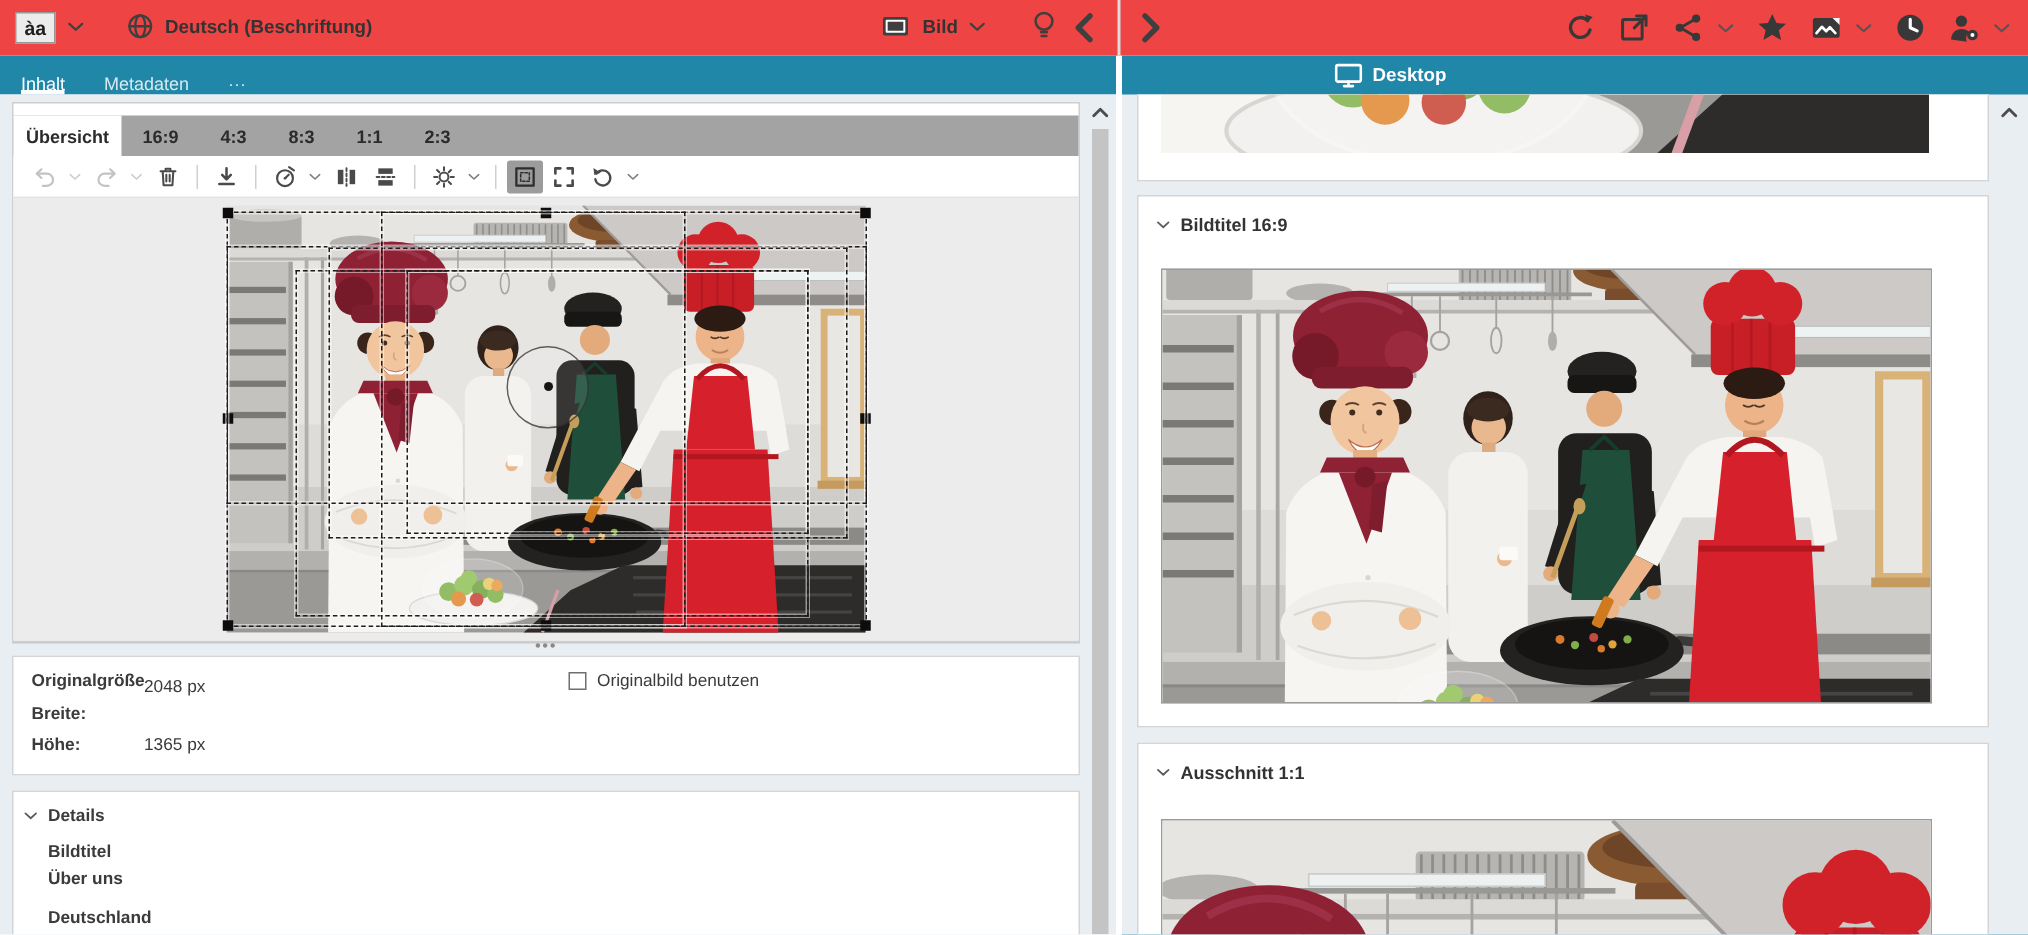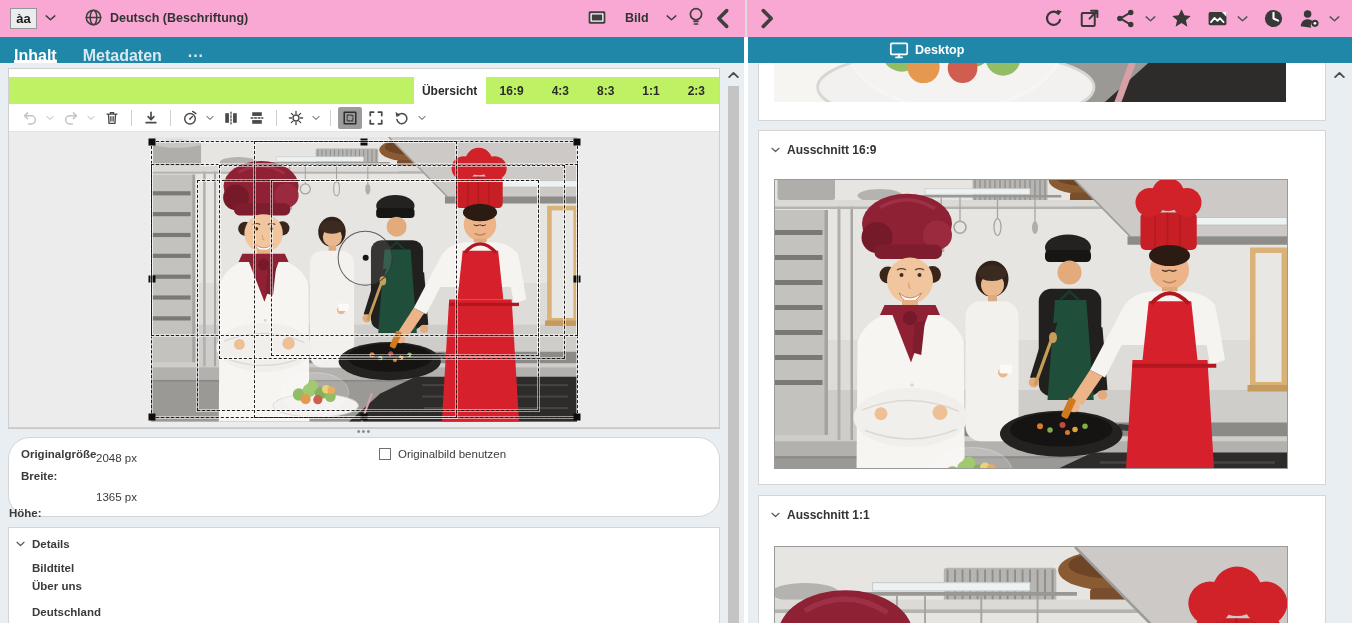--- a/index.html
+++ b/index.html
@@ -1,65 +1,65 @@
 <!DOCTYPE html>
 <html><head>
 <meta charset="utf-8">
 <style>
   * { margin:0; padding:0; box-sizing:border-box; }
   html,body { width:1352px; height:623px; overflow:hidden; background:#fff;
     font-family:"Liberation Sans","DejaVu Sans",sans-serif; color:#3b3b3b; }
   #app { position:relative; width:1352px; height:623px; background:#fff; }
 
   
-  .topbar { position:absolute; top:0; left:0; right:0; height:37px; background:#f9a8d4; z-index:5; }
+  .topbar { position:absolute; top:0; left:0; right:0; height:37px; background:#ef4444; z-index:5; }
   .topbar .icn { display:inline-flex; align-items:center; justify-content:center; color:#3f3f3f; }
   .logo-box { position:absolute; left:10px; top:8px; width:27px; height:21px; background:#ececec;
     border:1px solid #979797; display:flex; align-items:center; justify-content:center;
     font-weight:bold; font-size:13px; color:#1c1c1c; }
   .logo-caret { position:absolute; left:45px; top:14px; width:11px; height:8px; color:#555; }
   .globe { position:absolute; left:84px; top:8px; width:19px; height:19px; }
   .lang { position:absolute; left:110px; top:11px; font-size:12.5px; font-weight:bold; color:#333; }
-  .bild-group { position:absolute; left:586px; top:8px; display:flex; align-items:center; gap:17px; }
+  .bild-group { position:absolute; left:586px; top:8px; display:flex; align-items:center; gap:7px; }
   .bild-icn { width:22px; height:19px; color:#4a4a4a; }
   .bild-label { font-size:12.5px; font-weight:bold; color:#333; }
   .bild-caret { width:11px; height:8px; color:#555; }
   .bulb { position:absolute; left:686px; top:6px; width:20px; height:24px; }
   .chev-back { position:absolute; left:715px; top:8px; width:15px; height:21px; color:#3a3a3a; }
   .topbar-divider { position:absolute; left:745px; top:0; width:2px; height:37px; background:#dcdcdc; }
   .chev-fwd { position:absolute; left:760px; top:8px; width:15px; height:21px; color:#3a3a3a; }
   #top-right-icons { position:absolute; right:12px; top:5px; height:27px; display:flex; align-items:center; gap:15px; }
   #top-right-icons .ri { width:21px; height:21px; color:#383838; display:inline-flex; }
   #top-right-icons .ri-caret { width:11px; height:8px; color:#555; margin-left:-6px; display:inline-flex; }
 
   
   .bluebar { position:absolute; top:37px; height:26px; background:#2187a9; }
   .bluebar.left { left:0; width:745px; }
   .bluebar.right { left:748px; right:0; }
   .btabs { display:flex; align-items:stretch; height:100%; padding-left:14px; gap:26px; }
-  .btab { display:flex; align-items:center; font-size:16px; font-weight:bold;
+  .btab { display:flex; align-items:center; font-size:12px; font-weight:normal;
     color:rgba(255,255,255,.82); padding-top:14px; border-bottom:3px solid transparent; cursor:default; }
   .btab.active { color:#fff; border-bottom-color:#fff; }
   .devicebar { position:relative; height:100%; }
   .slider-line { position:absolute; left:19px; top:50%; width:107px; height:2px; background:#fff; margin-top:-1px; }
   .slider-thumb { position:absolute; left:120px; top:50%; width:13px; height:13px; margin-top:-6.5px;
     border-radius:50%; background:#cde4ee; border:2px solid rgba(255,255,255,.55); }
   .dev-monitor { position:absolute; left:141px; top:3px; width:20px; height:20px; color:#fff; }
   .dev-label { position:absolute; left:167px; top:6px; font-size:12.5px; font-weight:bold; color:#fff; }
 
   
   .content { position:absolute; top:63px; bottom:0; background:#e9eef3; overflow:hidden; }
   .content.left { left:0; width:745px; }
   .content.right { left:747px; right:0; }
   .panel-split { position:absolute; left:744px; top:37px; bottom:0; width:4px; background:#fff; z-index:4; }
   .card { position:absolute; background:#fff; border:1px solid #d5d5d5; }
 
   
   #editor-card { left:8px; top:5px; width:712px; height:360px; border-color:#cfcfcf; }
-  #ratio-tabs { position:absolute; left:0; top:8px; right:0; height:27px; background:#bef264; display:flex;justify-content:flex-end; }
+  #ratio-tabs { position:absolute; left:0; top:8px; right:0; height:27px; background:#a3a3a3; display:flex; }
   .rtab { display:flex; align-items:center; padding:0 14px; font-size:12px; font-weight:bold; color:#2b2b2b; cursor:default; }
   .rtab.active { background:#fff; padding:0 0; width:72px; justify-content:center; }
   #toolbar { position:absolute; left:0; top:35px; right:0; height:28px; background:#fff;
     border-bottom:1px solid #e3e3e3; display:flex; align-items:center; padding-left:8px; }
   .tb-btn { width:24px; height:22px; display:flex; align-items:center; justify-content:center;
     color:#4a4a4a; border-radius:2px; margin:0 1px; }
   .tb-btn svg { width:16px; height:16px; }
   .tb-btn.disabled { color:#c3c3c3; }
   .tb-btn.active { background:#9c9c9c; color:#2d2d2d; }
   .tb-caret { width:13px; height:22px; display:flex; align-items:center; justify-content:center; color:#7e7e7e; margin-right:2px; }
@@ -78,27 +78,27 @@
     background:rgba(255,255,255,.10); transform:translate(-50%,-50%); }
   #focus-dot { position:absolute; left:50%; top:50%; width:6px; height:6px; margin:-3px 0 0 -3px;
     border-radius:50%; background:#151515; }
 
   
   #grip { position:absolute; left:8px; top:365px; width:712px; height:9px; border-top:1px solid #c9c9c9;
     background:#e9eef3; display:flex; align-items:center; justify-content:center; }
   #grip .dots { font-size:11px; color:#8a8a8a; letter-spacing:1px; line-height:4px; margin-top:-4px; }
 
   
-  #size-card { left:8px; top:374px; width:712px; height:80px;border-radius:22px; }
+  #size-card { left:8px; top:374px; width:712px; height:80px; }
   .lbl { font-weight:bold; font-size:11.5px; color:#3b3b3b; }
   .val { font-size:11.5px; color:#3b3b3b; }
   #size-card .row-title { position:absolute; left:12px; top:10px; }
   #size-card .row1l { position:absolute; left:12px; top:32px; }
   #size-card .row1v { position:absolute; left:87px; top:14px; }
-  #size-card .row2l { position:absolute; left:0; top:53px;margin-top:16px; }
+  #size-card .row2l { position:absolute; left:12px; top:53px; }
   #size-card .row2v { position:absolute; left:87px; top:53px; }
   .chk-wrap { position:absolute; left:370px; top:10px; display:flex; align-items:center; gap:7px; }
   .chk { width:12px; height:12px; border:1.4px solid #6f6f6f; background:#fff; }
   #details-card { left:8px; top:464px; width:712px; height:200px; }
   .sec-head { display:flex; align-items:center; gap:7px; }
   .sec-caret { width:9px; height:7px; color:#5c5c5c; display:inline-flex; }
   .sec-caret svg { width:9px; height:6px; }
   #details-card .sec-head { position:absolute; left:7px; top:10px; }
   .fld-label { position:absolute; left:23px; font-weight:bold; font-size:11.5px; }
   .fld-value { position:absolute; left:23px; font-size:11.5px;font-weight:bold; }
@@ -624,21 +624,21 @@
       </div>
     </div>
 
     <div class="card" id="prev-card-1">
       <div class="prev-head sec-head">
         <span class="sec-caret">
             <svg viewBox="0 0 12 7" width="100%" height="100%" fill="none" stroke="currentColor" stroke-width="1.6" stroke-linecap="round" stroke-linejoin="round">
               <path d="M1.3 1.2 6 5.5 10.7 1.2"></path>
             </svg>
           </span>
-        <span class="prev-title">Ausschnitt 16:9</span>
+        <span class="prev-title">Bildtitel 16:9</span>
       </div>
       <div class="img-frame" id="frame-169">
         <svg viewBox="0 60 2048 1152" preserveAspectRatio="xMidYMid slice">
             <use href="#kitchen"></use>
           </svg>
       </div>
     </div>
 
     <div class="card" id="prev-card-2">
       <div class="prev-head sec-head">

